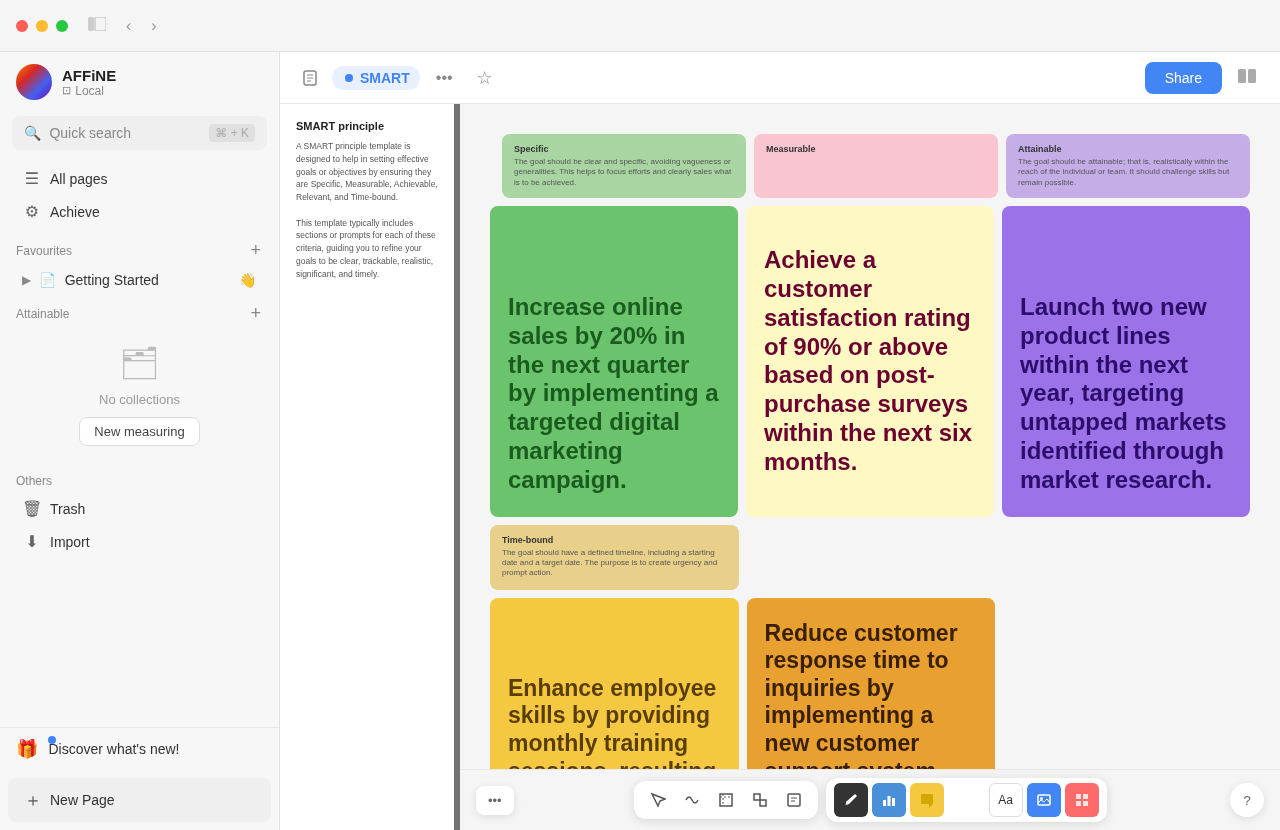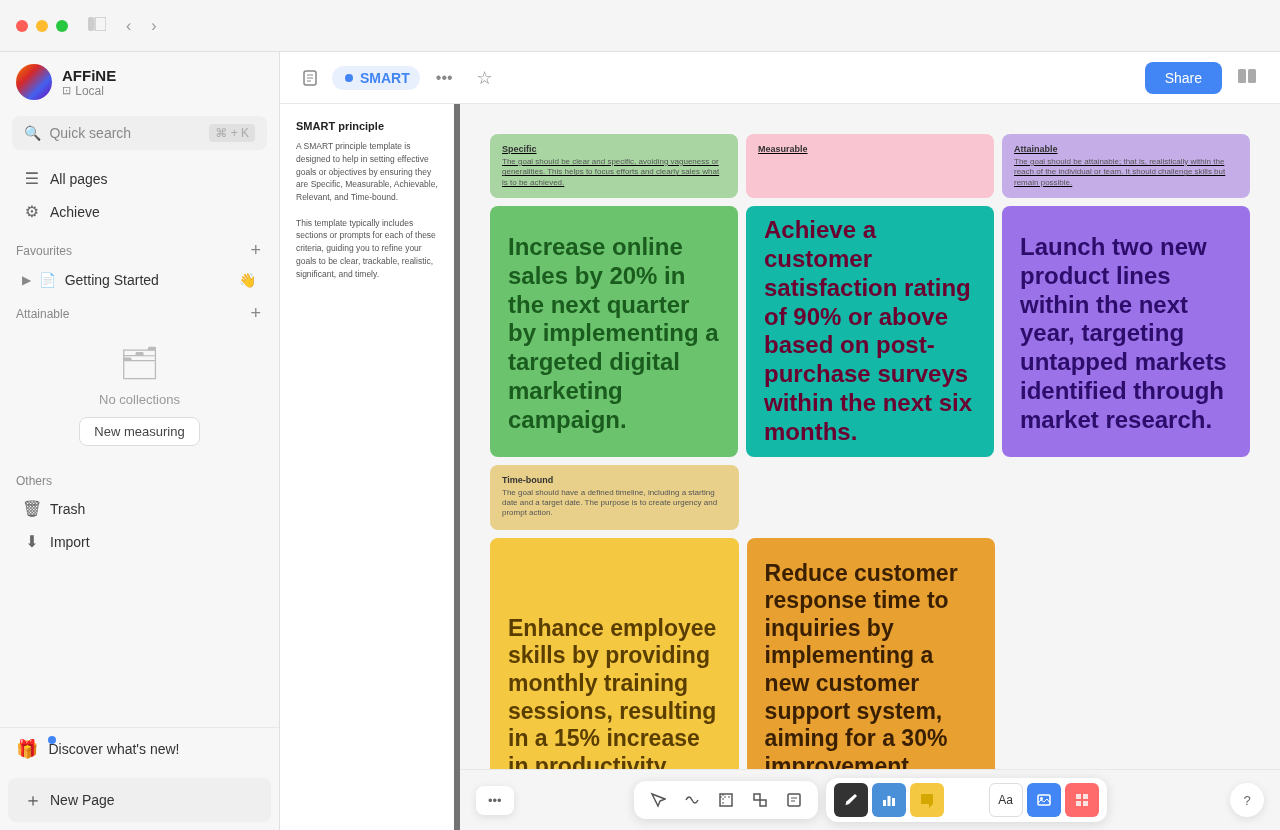--- a/index.html
+++ b/index.html
@@ -224,39 +224,39 @@
       <div style="display:flex; height:100%;">
 
         <div class="left-panel">
           <div class="panel-principle-title">SMART principle</div>
           <div class="panel-desc" style="font-size:8.5px; color:#555; line-height:1.5;">A SMART principle template is designed to help in setting effective goals or objectives by ensuring they are Specific, Measurable, Achievable, Relevant, and Time-bound.<br><br>This template typically includes sections or prompts for each of these criteria, guiding you to refine your goals to be clear, trackable, realistic, significant, and timely.</div>
         </div>
 
         <div class="canvas-main">
           <div class="canvas-main-content">
 
-            <div style="display:flex; gap:8px; margin-bottom:8px; margin-left:0;text-decoration:underline;">
+            <div style="display:flex; gap:8px; margin-bottom:8px; margin-left:12px;">
               <div class="sm-card relevant-sm" style="flex:1; background:#a8d5a2; min-height:60px;">
                 <div class="sm-card-title">Specific</div>
                 <div class="sm-card-body">The goal should be clear and specific, avoiding vagueness or generalities. This helps to focus efforts and clearly sales what is to be achieved.</div>
               </div>
               <div class="sm-card" style="flex:1; background:#f9c5d1; min-height:60px;">
                 <div class="sm-card-title">Measurable</div>
               </div>
               <div class="sm-card" style="flex:1; background:#c5aee8; min-height:60px;">
                 <div class="sm-card-title">Attainable</div>
                 <div class="sm-card-body">The goal should be attainable; that is, realistically within the reach of the individual or team. It should challenge skills but remain possible.</div>
               </div>
             </div>
 
             <div style="display:grid; grid-template-columns:1fr 1fr 1fr; gap:8px; margin-bottom:8px;">
               <div style="background:#6bc46d; border-radius:8px; padding:22px 18px; min-height:240px; display:flex; align-items:flex-end;">
                 <div style="font-size:24px; font-weight:800; color:#1a5c1e; line-height:1.2;">Increase online sales by 20% in the next quarter by implementing a targeted digital marketing campaign.</div>
               </div>
-              <div style="background:#14b8a6; border-radius:8px; padding:10px 18px; min-height:240px; display:flex; align-items:flex-end;">
+              <div style="background:#fef9c3; border-radius:8px; padding:40px 18px; min-height:240px; display:flex; align-items:flex-end;">
                 <div style="font-size:24px; font-weight:800; color:#6b0030; line-height:1.2;">Achieve a customer satisfaction rating of 90% or above based on post-purchase surveys within the next six months.</div>
               </div>
               <div style="background:#9b72e8; border-radius:8px; padding:22px 18px; min-height:240px; display:flex; align-items:flex-end;">
                 <div style="font-size:24px; font-weight:800; color:#2d0d6b; line-height:1.2;">Launch two new product lines within the next year, targeting untapped markets identified through market research.</div>
               </div>
             </div>
 
             <div style="display:grid; grid-template-columns:1fr 1fr; gap:8px; margin-bottom:8px; width:calc(67% - 4px);">
               <div class="sm-card" style="background:#e8d08a; min-height:65px;">
                 <div class="sm-card-title">Time-bound</div>

